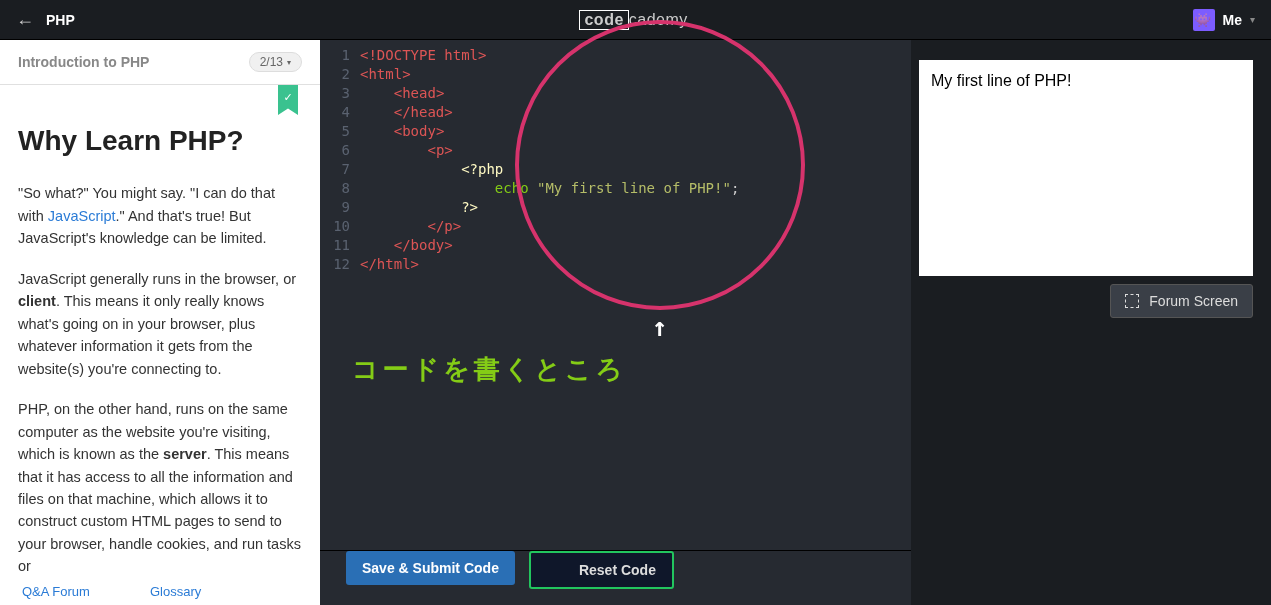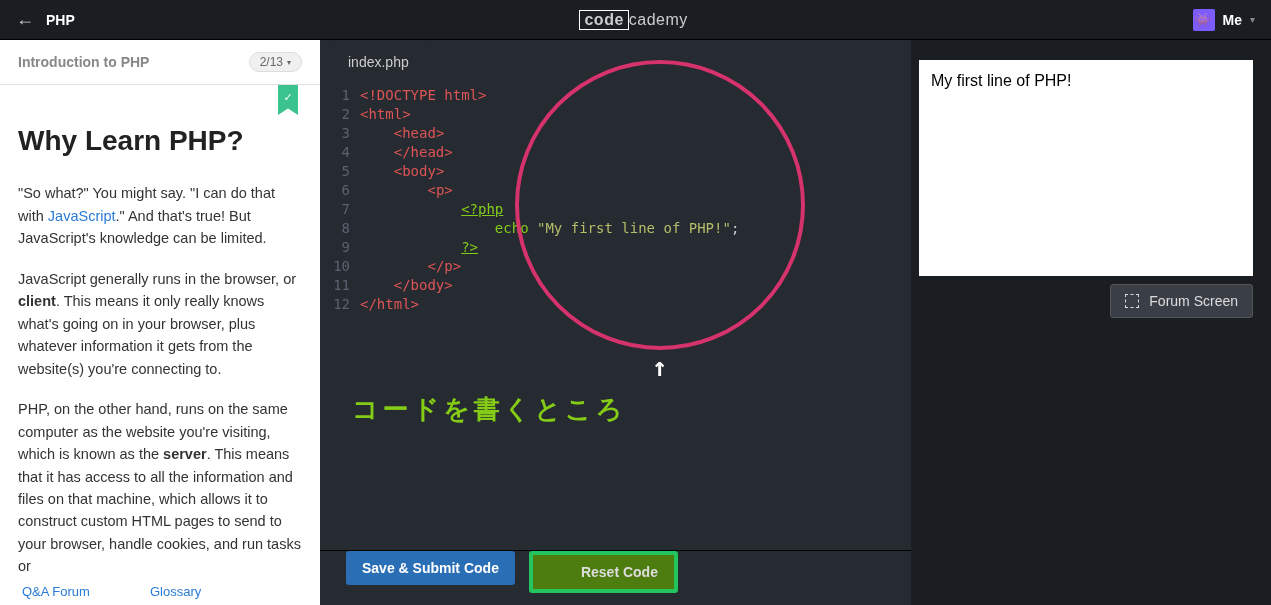--- a/index.html
+++ b/index.html
@@ -37,35 +37,35 @@
 
 
 .editor-area { flex: 1; background: #262a31; display: flex; flex-direction: column; position: relative; }
 .tab-row { height: 40px; display: flex; align-items: flex-end; padding-left: 8px; }
 .tab { background: #262a31; color: #ccc; padding: 10px 20px; font-size: 14px; border-top-left-radius: 3px; border-top-right-radius: 3px; }
 .editor-body { flex: 1; display: flex; padding: 6px 0; font-family: Monaco, Menlo, Consolas, monospace; font-size: 14px; line-height: 19px; position: relative; }
 .gutter { width: 40px; text-align: right; color: #5a6270; padding-right: 10px; position: relative; z-index: 2; }
 .code { flex: 1; position: relative; z-index: 2; }
 .tok-doctype { color: #d55; }
 .tok-tag { color: #d55; }
-.tok-php { color: #84cc16; text-decoration: underline; }
+.tok-php { color: #fef9c3; }
 .tok-keyword { color: #84cc16; }
 .tok-string { color: #b5bd68; }
 .tok-punc { color: #ccc; }
 
 
 .circle-annotation { position: absolute; left: 195px; top: -20px; width: 290px; height: 290px; border: 4px solid #d6336c; border-radius: 50%; z-index: 3; pointer-events: none; }
 .arrow-annotation { position: absolute; left: 332px; top: 278px; font-size: 26px; color: #fff; font-weight: bold; z-index: 3; pointer-events: none; }
 .label-annotation { position: absolute; left: 32px; top: 320px; font-size: 26px; color: #84cc16; font-weight: 700; letter-spacing: 4px; z-index: 3; pointer-events: none; }
 
 
 .editor-footer { height: 55px; border-top: 1px solid #000; display: flex; align-items: flex-start; gap: 14px; padding-left: 26px; }
 .btn { padding: 9px 16px; border-radius: 3px; font-size: 14px; font-weight: 600; cursor: pointer; border: none; }
 .btn-primary { background: #2a6fb5; color: #fff; }
-.btn-secondary { background: #4d7c0f; color: #ddd; border: 4px solid #22c55e; padding-left: 48px; }
+.btn-secondary { background: #0f172a; color: #ddd; border: 2px solid #22c55e; padding-left: 48px; }
 
 
 .output-panel { width: 360px; padding: 20px 18px 16px 8px; display: flex; flex-direction: column; }
 .output-box { background: #fff; color: #000; height: 216px; padding: 12px; font-size: 16px; font-family: -apple-system, sans-serif; }
 .fullscreen-row { display: flex; justify-content: flex-end; margin-top: 8px; }
 .fullscreen-btn { background: #3a3f47; border: 1px solid #555; color: #ddd; padding: 8px 14px; border-radius: 3px; font-size: 14px; display: flex; align-items: center; gap: 10px; cursor: pointer; }
 .fs-icon { display: inline-block; width: 14px; height: 14px; border: 1.5px dashed #ddd; position: relative; }
 </style>
 </head>
 <body>
@@ -110,23 +110,20 @@
         <span>PHP, on the other hand, runs on the same computer as the website you're visiting, which is known as the </span><strong>server</strong><span>. This means that it has access to all the information and files on that machine, which allows it to construct custom HTML pages to send to your browser, handle cookies, and run tasks or</span>
       </p>
     </div>
     <div class="sidebar-footer">
       <a>Q&amp;A Forum</a>
       <a>Glossary</a>
     </div>
   </div>
 
   <div class="editor-area">
-    <div class="tab-row">
-      <div class="tab">index.php</div>
-    </div>
     <div class="editor-body">
       <div class="circle-annotation"></div>
       <div class="arrow-annotation">↑</div>
       <div class="label-annotation">コードを書くところ</div>
       <div class="gutter">
         <div>1</div>
         <div>2</div>
         <div>3</div>
         <div>4</div>
         <div>5</div>

